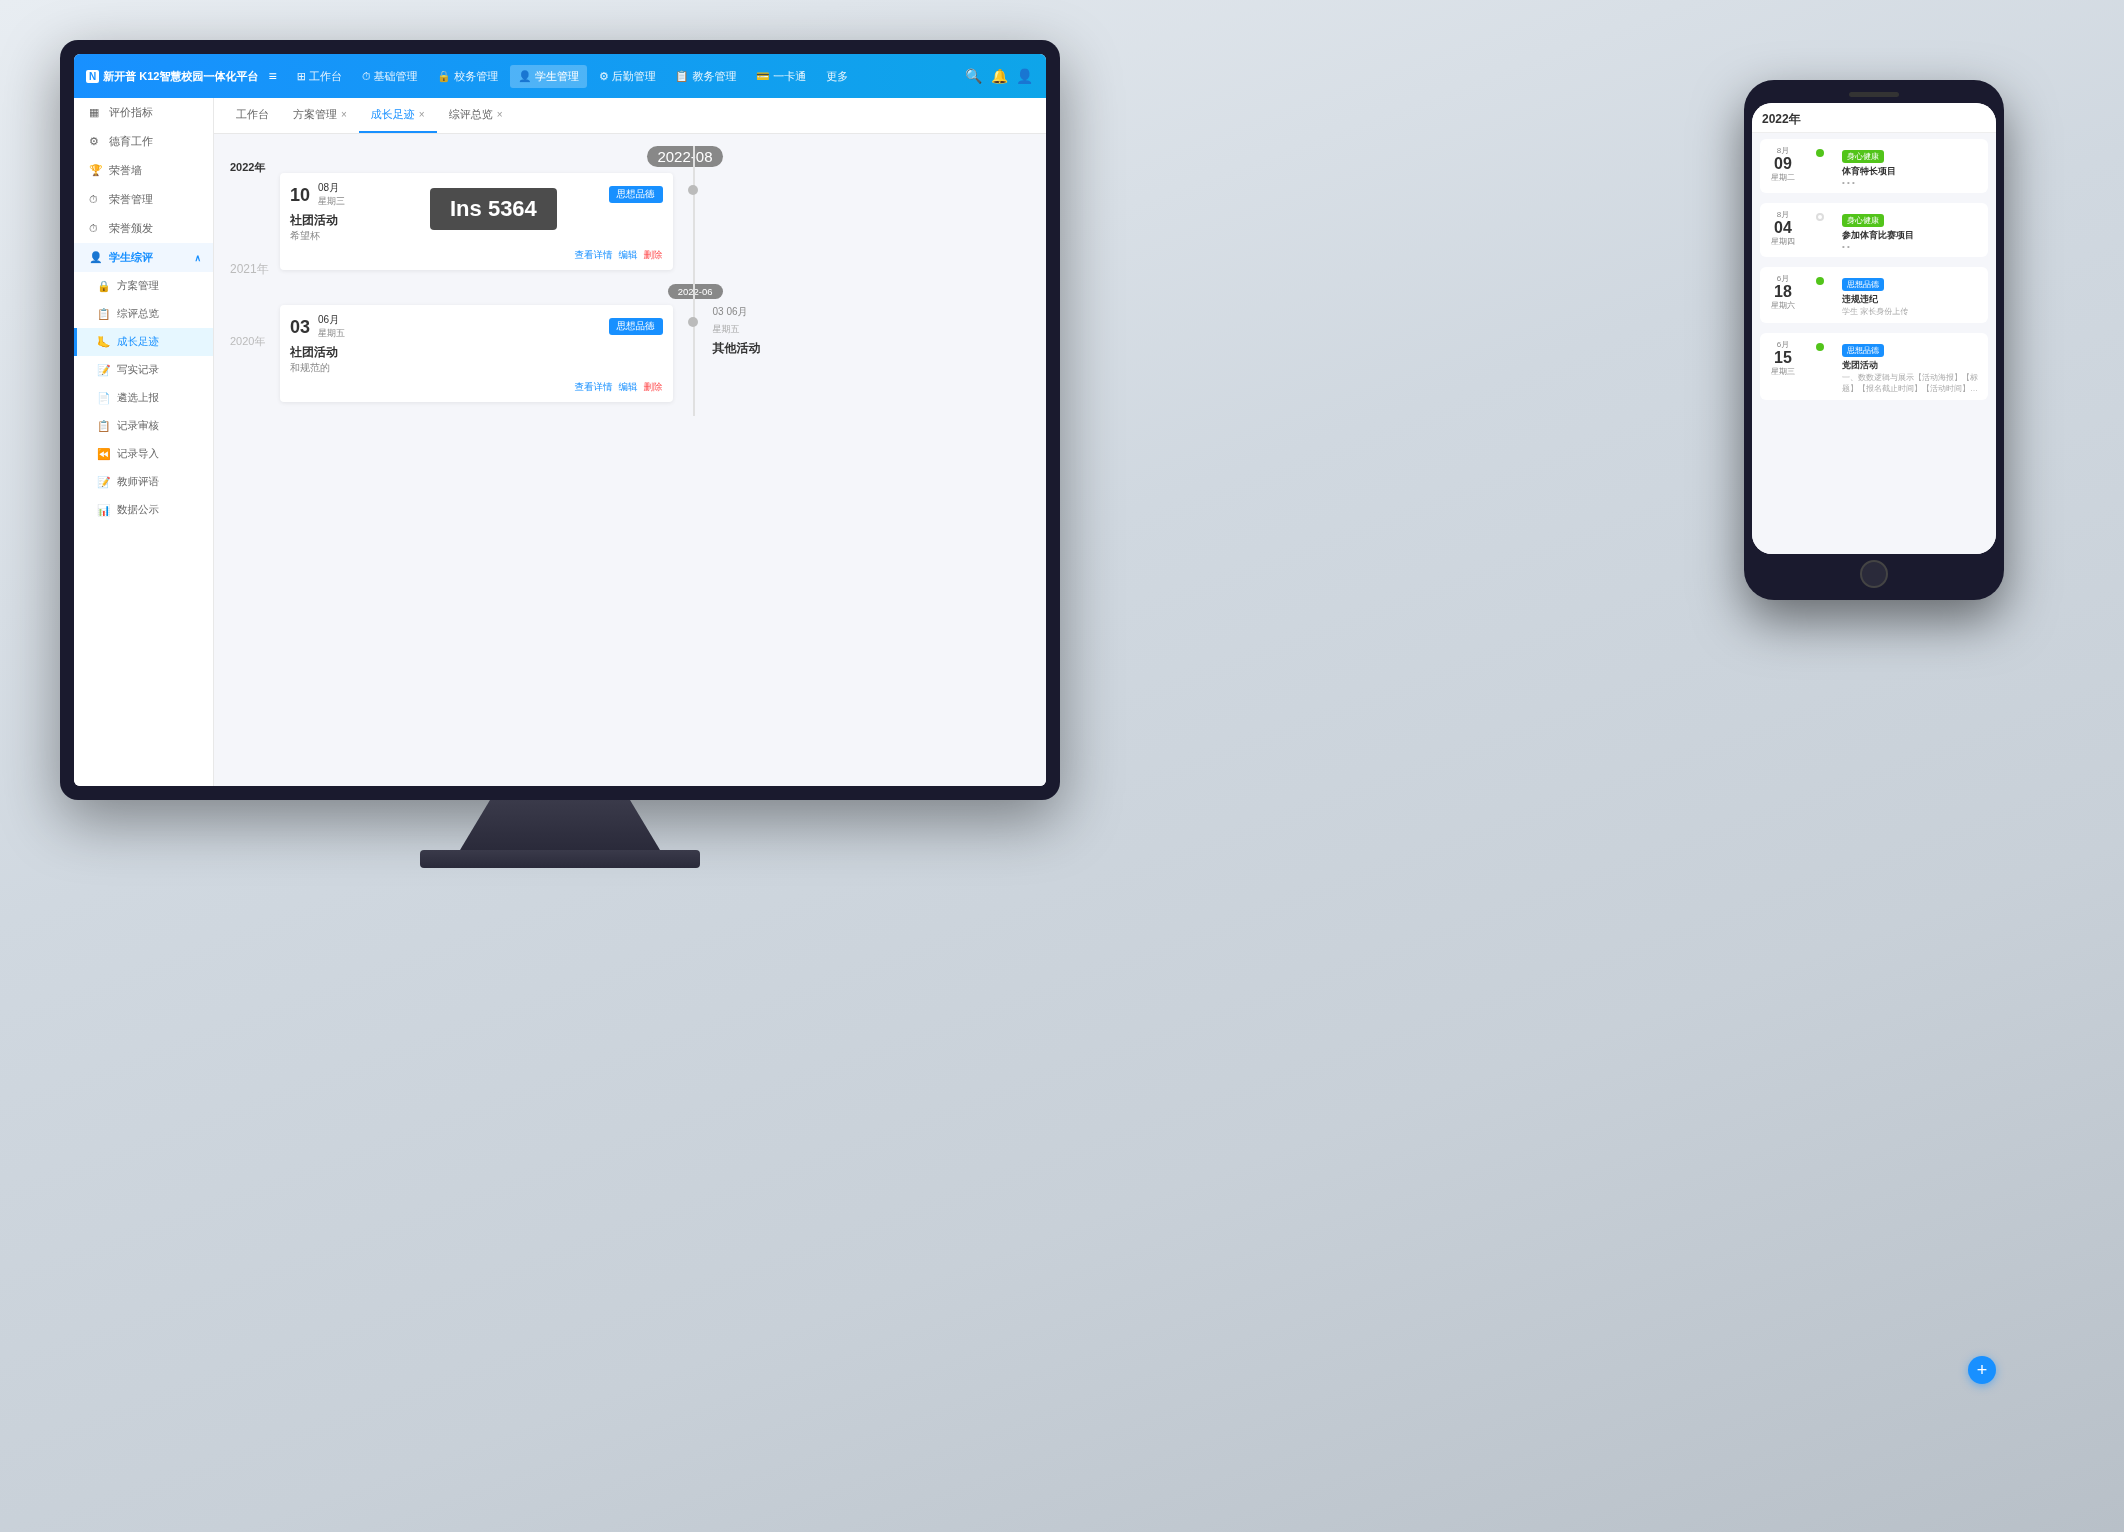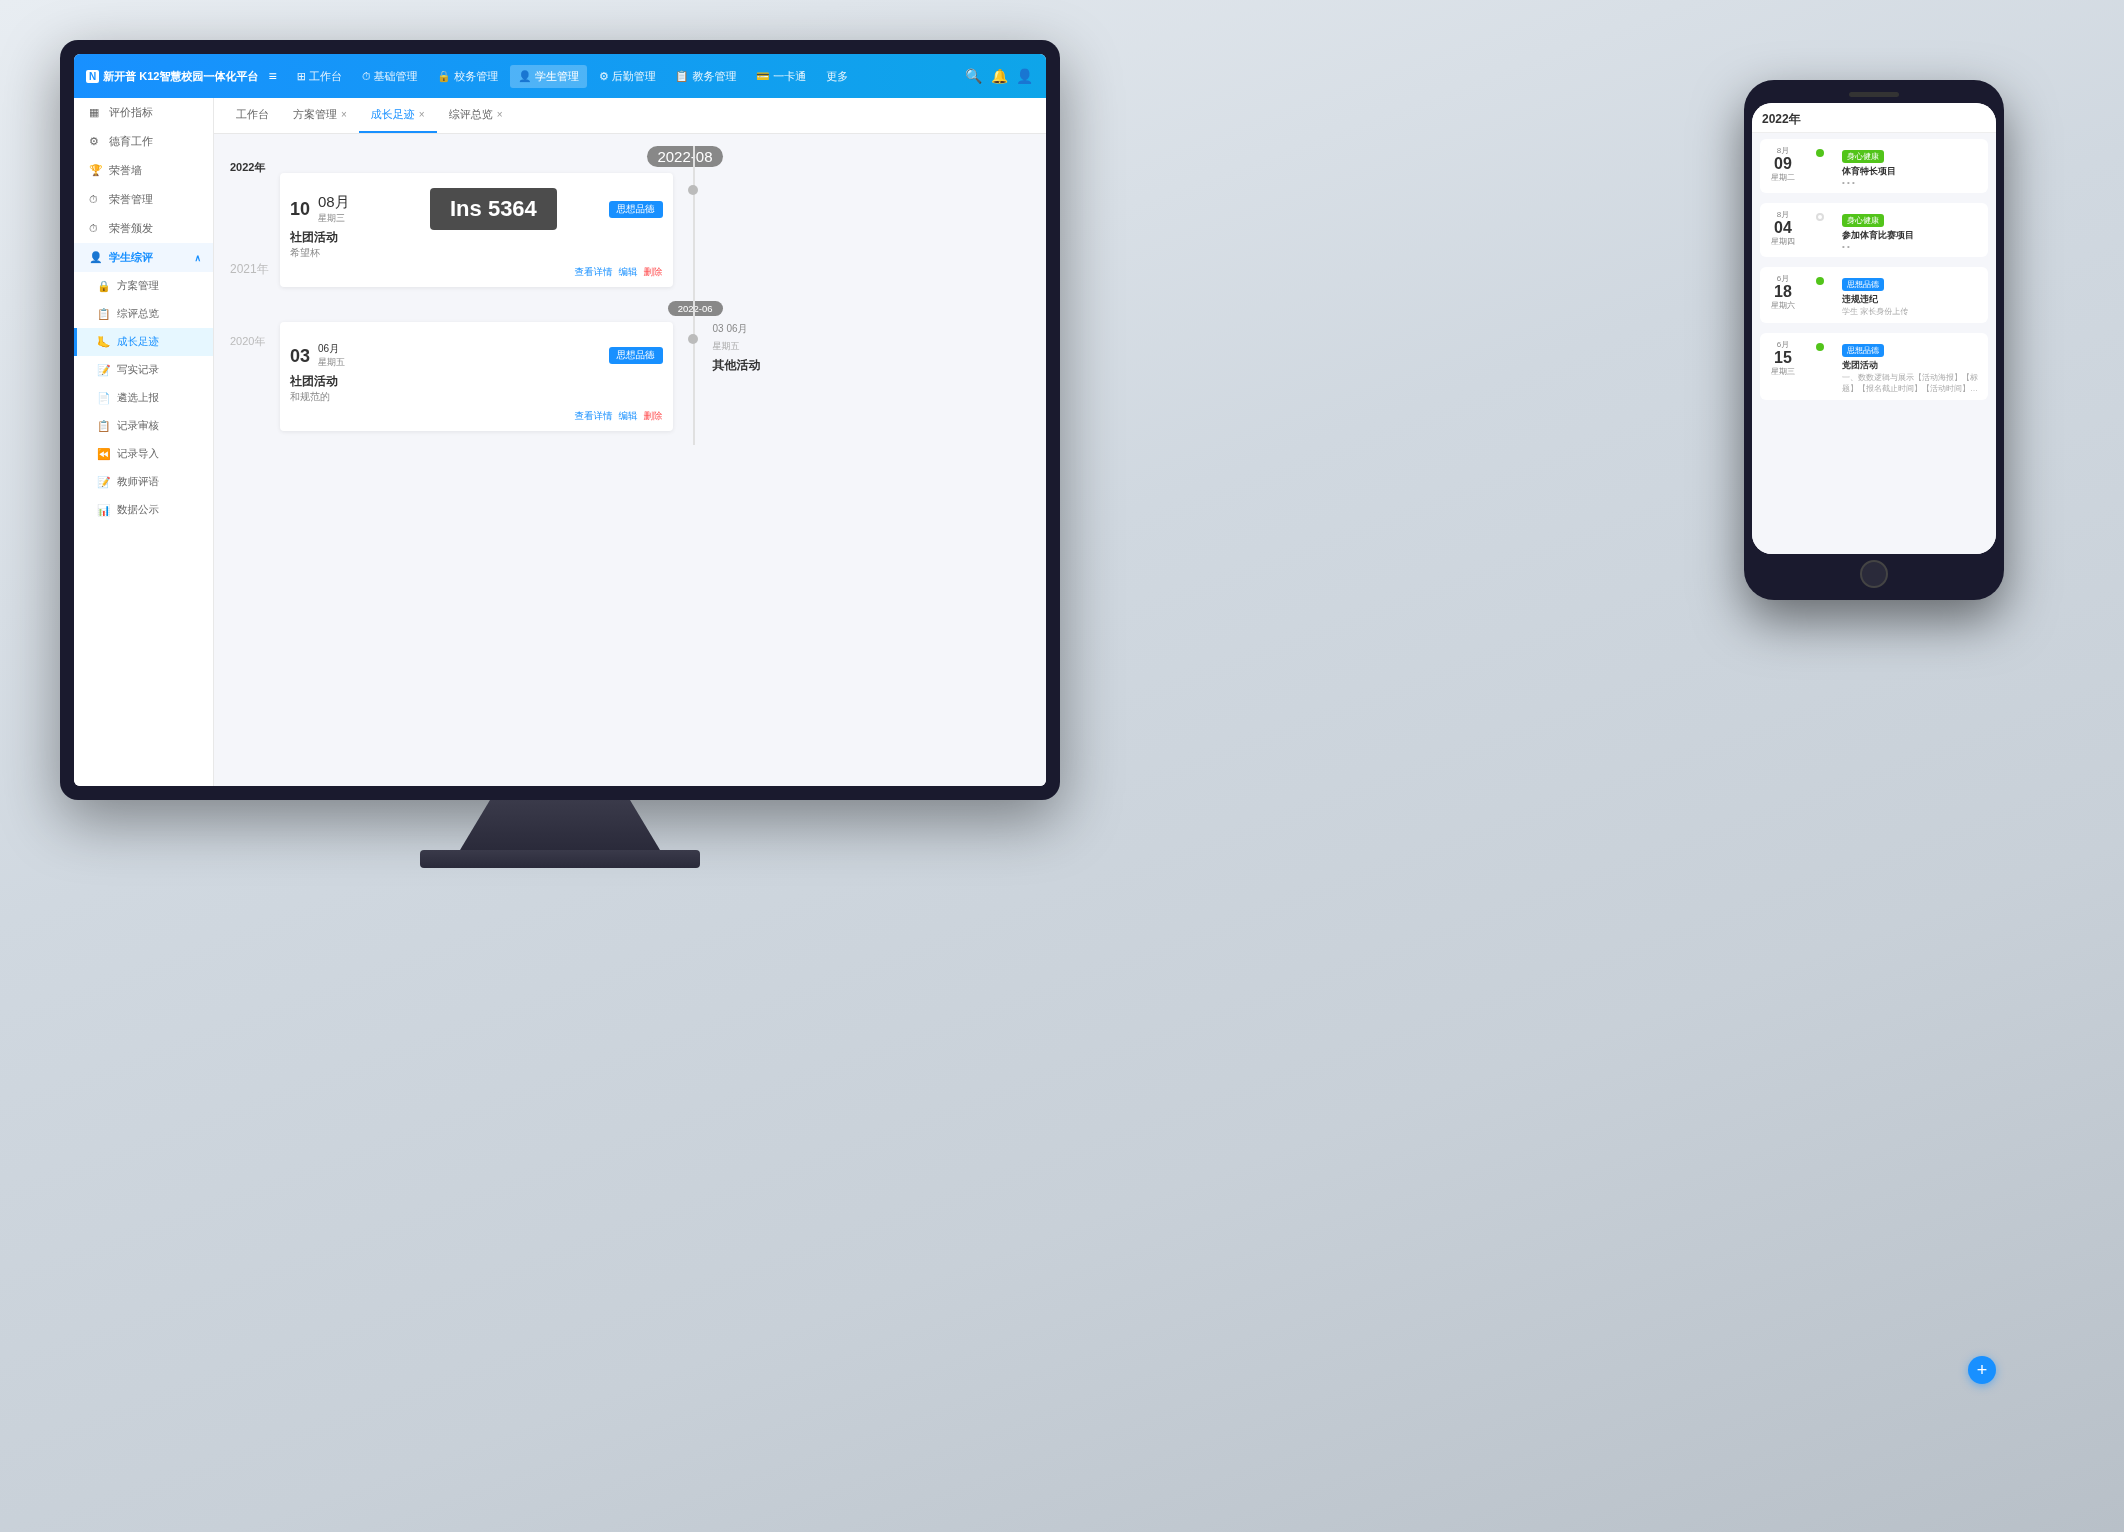--- a/index.html
+++ b/index.html
@@ -378,21 +378,20 @@
       background: white;
       border-radius: 4px;
       padding: 8px 10px;
       box-shadow: 0 1px 4px rgba(0,0,0,0.08);
     }
     .entry-header-row {
       display: flex;
       align-items: center;
       gap: 8px;
       margin-bottom: 4px;
-      margin-top: 12px;
     }
     .entry-number {
       font-size: 18px;
       font-weight: bold;
       color: #333;
       line-height: 1;
     }
     .entry-tag {
       background: #1890ff;
       color: white;
@@ -595,21 +594,21 @@
                 <div style="display:flex;justify-content:flex-end;padding-right:calc(45% - 30px);margin-bottom:6px;">
                   <span style="background:#888;color:white;border-radius:12px;padding:2px 10px;font-size:15px;">2022-08</span>
                 </div>
 
                 <div style="display:flex;align-items:flex-start;margin-bottom:14px;position:relative;">
                   <div style="width:55%;padding-right:20px;">
                     <div class="entry-card">
                       <div class="entry-header-row">
                         <span class="entry-number">10</span>
                         <div>
-                          <div style="font-size:15px;color:#333;">08月</div>
+                          <div style="font-size:10px;color:#333;">08月</div>
                           <div style="font-size:9px;color:#888;">星期三</div>
                         </div>
                         <span class="entry-tag">思想品德</span>
                       </div>
                       <div class="entry-activity">社团活动</div>
                       <div class="entry-detail">希望杯</div>
                       <div class="entry-actions-row">
                         <span class="act-link">查看详情</span>
                         <span class="act-link">编辑</span>
                         <span class="act-link red">删除</span>

